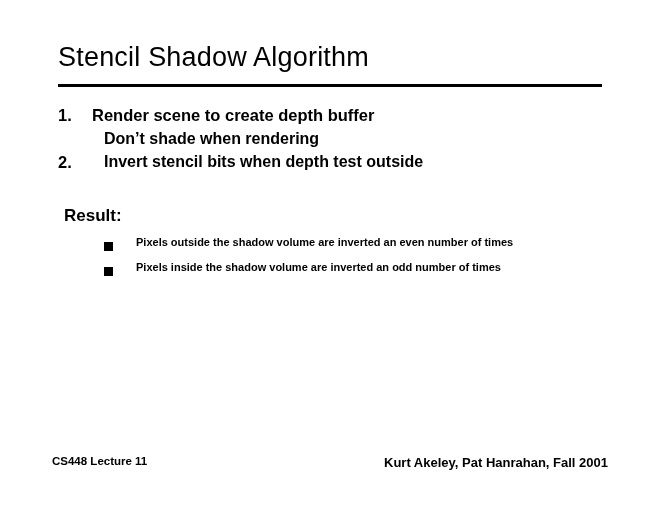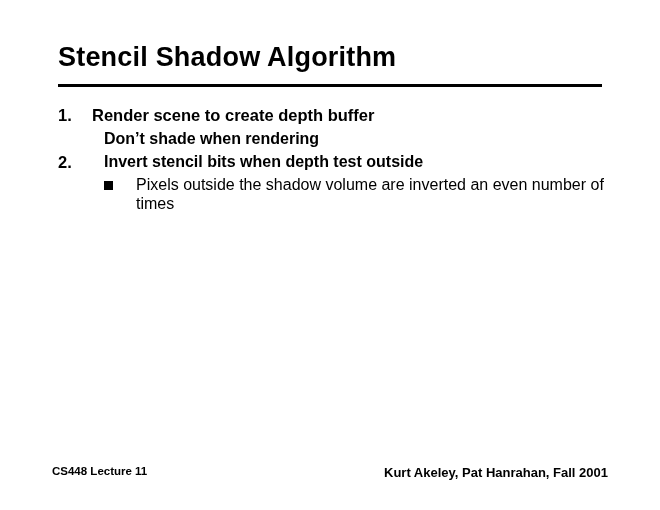--- a/index.html
+++ b/index.html
@@ -18,21 +18,21 @@
     position: relative;
     width: 660px;
     height: 510px;
     box-sizing: border-box;
   }
   .slide-title {
     position: absolute;
     left: 58px;
     top: 42px;
     font-size: 27px;
-    font-weight: bold;
+    font-weight: normal;
     letter-spacing: 0.2px;
     white-space: nowrap;
   }
   .title-rule {
     position: absolute;
     left: 58px;
     top: 84px;
     width: 544px;
     height: 3px;
     background: #000000;
@@ -76,38 +76,38 @@
   }
   .result-label {
     font-size: 17px;
     font-weight: bold;
     padding-left: 6px;
     margin-top: 34px;
     margin-bottom: 10px;
   }
   .bullet-item {
     position: relative;
-    font-size: 16px;
-    font-weight: normal;
+    font-size: 11px;
+    font-weight: bold;
     line-height: 1.22;
     padding-left: 78px;
     margin-bottom: 12px;
   }
   .bullet-item .sq {
     position: absolute;
     left: 46px;
     top: 6px;
     width: 9px;
     height: 9px;
     background: #000000;
   }
   .footer {
     position: absolute;
     left: 0;
-    top: 465px;
+    top: 455px;
     width: 660px;
     height: 16px;
   }
   .footer-left {
     position: absolute;
     left: 52px;
     top: 0;
     font-size: 11.5px;
     font-weight: bold;
   }
@@ -135,26 +135,31 @@
       <span class="num">1.</span>
       <span>Render scene to create depth buffer</span>
     </div>
     <div class="sub-item">Don’t shade when rendering</div>
 
     <div class="num-item">
       <span class="num">2.</span>
     </div>
     <div class="sub-item">Invert stencil bits when depth test outside</div>
 
+    <div class="result-label">Result:</div>
 
     <div class="bullet-item">
       <span class="sq"></span>
       <span>Pixels outside the shadow volume are inverted an even number of times</span>
     </div>
 
+    <div class="bullet-item">
+      <span class="sq"></span>
+      <span>Pixels inside the shadow volume are inverted an odd number of times</span>
+    </div>
 
   </div>
 
   <div class="footer">
     <div class="footer-left">CS448 Lecture 11</div>
     <div class="footer-right">Kurt Akeley, Pat Hanrahan, Fall 2001</div>
   </div>
 
 </div>
 

